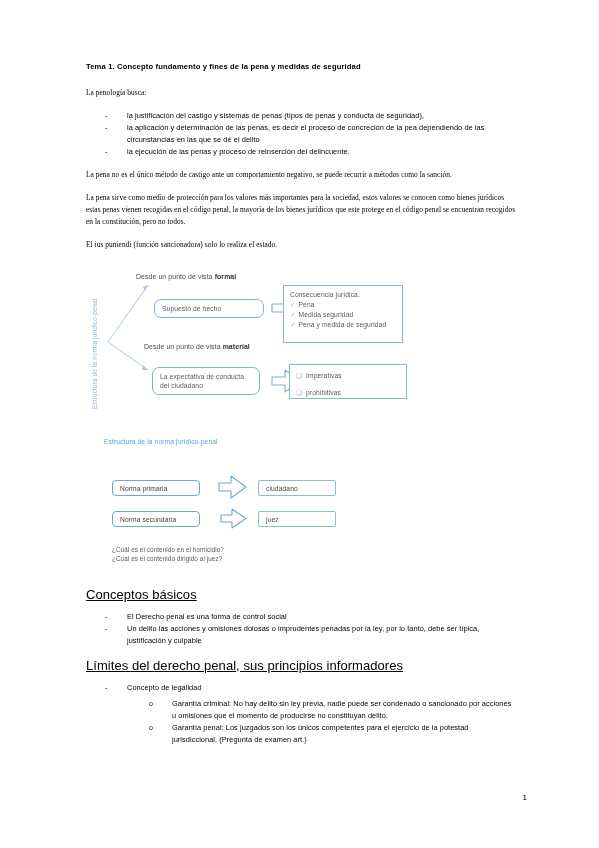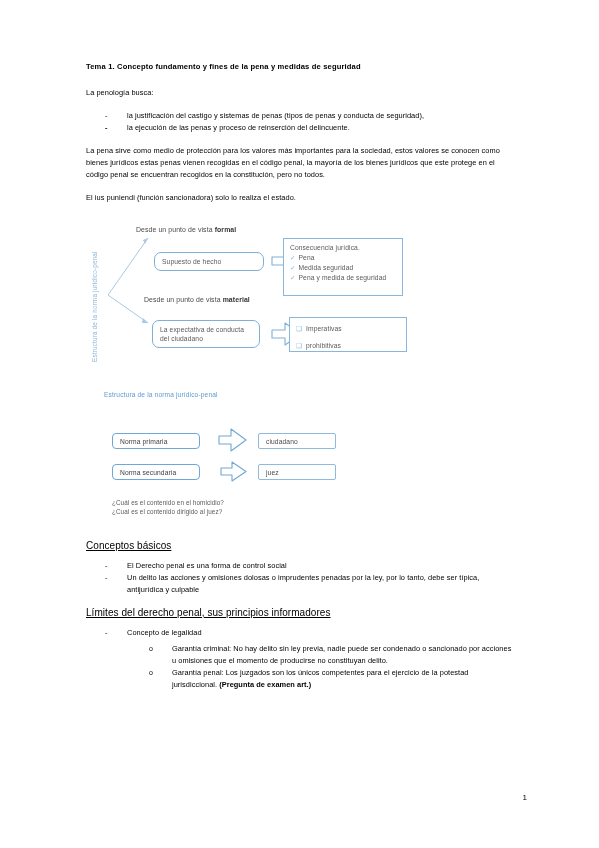--- a/index.html
+++ b/index.html
@@ -35,20 +35,21 @@
     font-weight: bold;
     letter-spacing: 0.15px;
     margin: 0 0 15px 0;
     line-height: 1.3;
   }
   .para {
     font-size: 7.4px;
     line-height: 1.62;
     margin: 0 0 11px 0;
     letter-spacing: 0.05px;
+    font-family: Liberation Serif, serif;
   }
 
   .bullets {
     margin: 0 0 11px 0;
     padding: 0;
     list-style: none;
   }
   .bullets li {
     position: relative;
     padding-left: 41px;
@@ -57,21 +58,21 @@
     margin-bottom: 0px;
     letter-spacing: 0.05px;
   }
   .bullets li .dash {
     position: absolute;
     left: 19px;
     top: 0;
   }
 
   .section-head {
-    font-size: 10px;
+    font-size: 13px;
     text-decoration: underline;
     margin: 0 0 9px 0;
     letter-spacing: 0.05px;
   }
 
   .sublist {
     margin: 0;
     padding: 0;
     list-style: none;
   }
@@ -98,21 +99,21 @@
     font-size: 7.4px;
     line-height: 1.62;
     letter-spacing: 0.05px;
   }
   .subsublist > li .circ {
     position: absolute;
     left: 18px;
     top: 0;
     font-size: 7px;
   }
-  b.exam { font-weight: bold; }
+  b.exam { font-weight: normal; }
 
   
   .fig1 {
     position: relative;
     width: 430px;
     height: 155px;
     margin-top: 16px;
   }
   .vlabel {
     position: absolute;
@@ -224,24 +225,25 @@
 
 <div class="page">
   <div class="content">
 
     <h1 class="doc-title">Tema 1. Concepto fundamento y fines de la pena y medidas de seguridad</h1>
 
     <p class="para">La penología busca:</p>
 
     <ul class="bullets">
       <li><span class="dash">-</span><span>la justificación del castigo y sistemas de penas (tipos de penas y conducta de seguridad),</span></li>
-      <li><span class="dash">-</span></li>
+      <li><span class="dash">-</span><span>la aplicación y determinación de las penas, es decir el proceso de concreción de la pea dependiendo de las circunstancias en las que se dé el delito</span></li>
       <li><span class="dash">-</span><span>la ejecución de las penas y proceso de reinserción del delincuente.</span></li>
     </ul>
 
+    <p class="para">La pena no es el único método de castigo ante un comportamiento negativo, se puede recurrir a métodos como la sanción.</p>
     <p class="para">La pena sirve como medio de protección para los valores más importantes para la sociedad, estos valores se conocen como bienes jurídicos estas penas vienen recogidas en el código penal, la mayoría de los bienes jurídicos que este protege en el código penal se encuentran recogidos en la constitución, pero no todos.</p>
     <p class="para">El ius puniendi (función sancionadora) solo lo realiza el estado.</p>
 
     <div class="fig1">
 
       <div class="vlabel">Estructura de la norma jurídico-penal</div>
 
       <svg class="line-svg" width="430" height="155">
         <line x1="22" y1="75" x2="62" y2="18" stroke="#a9c9e4" stroke-width="1"></line>
         <line x1="22" y1="75" x2="62" y2="103" stroke="#a9c9e4" stroke-width="1"></line>
@@ -296,21 +298,21 @@
       <div class="q-lines">
         <div>¿Cuál es el contenido en el homicidio?</div>
         <div>¿Cual es el contenido dirigido al juez?</div>
       </div>
     </div>
 
     <div class="section-head">Conceptos básicos</div>
 
     <ul class="bullets">
       <li><span class="dash">-</span><span>El Derecho penal es una forma de control social</span></li>
-      <li><span class="dash">-</span><span>Un delito las acciones y omisiones dolosas o imprudentes penadas por la ley, por lo tanto, debe ser típica, antijurídica y culpable</span></li>
+      <li><span class="dash">-</span><span>Un delito las acciones y omisiones dolosas o imprudentes penadas por la ley, por lo tanto, debe ser típica, justificación y culpable</span></li>
     </ul>
 
     <div class="section-head">Límites del derecho penal, sus principios informadores</div>
 
     <ul class="sublist">
       <li>
         <span class="dash">-</span><span>Concepto de legalidad</span>
         <ul class="subsublist">
           <li><span class="circ">o</span><span>Garantía criminal:  No hay delito sin ley previa, nadie puede ser condenado o sancionado por acciones u omisiones que el momento de producirse no constituyan delito.</span></li>
           <li><span class="circ">o</span><span>Garantía penal: Los juzgados son los únicos competentes para el ejercicio de la potestad jurisdiccional.  </span><b class="exam">(Pregunta de examen art.)</b></li>

